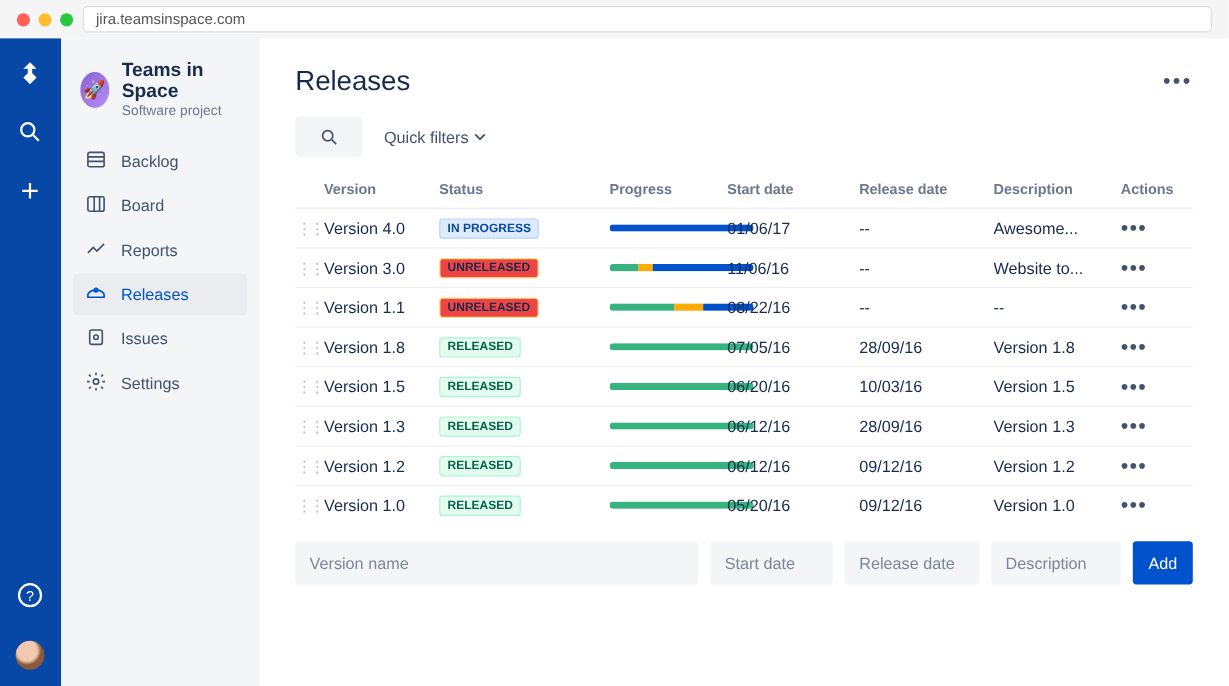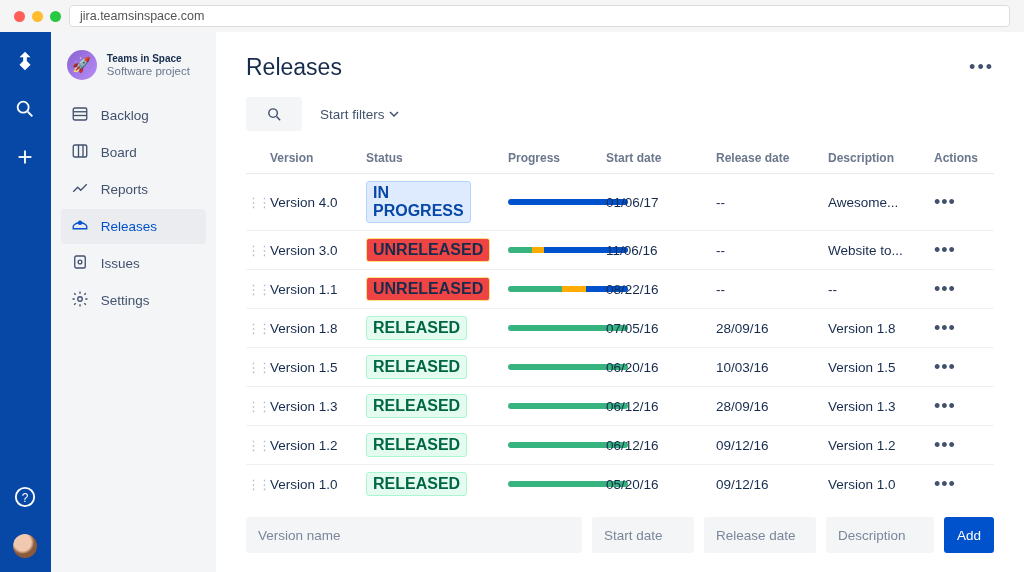--- a/index.html
+++ b/index.html
@@ -10,41 +10,41 @@
 .t-red{background:#ff5f57;} .t-yel{background:#febc2e;} .t-grn{background:#28c840;}
 .url-bar { flex:1; height:22px; background:#fff; border:1px solid #ddd; border-radius:4px; display:flex; align-items:center; padding:0 10px; font-size:12.5px; color:#555; }
 .app { display:flex; height:540px; }
 .rail { width:56px; background:#0747a6; display:flex; flex-direction:column; justify-content:space-between; align-items:center; padding:18px 0 14px; }
 .rail-top, .rail-bottom { display:flex; flex-direction:column; align-items:center; gap:22px; }
 .rail svg { width:22px; height:22px; }
 .avatar { width:24px; height:24px; border-radius:50%; background:radial-gradient(circle at 40% 35%,#f0c9b0 0 40%,#8a5a3a 55%); }
 .sidebar { width:180px; background:#f4f5f7; padding:18px 10px; }
 .proj-head { display:flex; gap:10px; align-items:center; margin-bottom:18px; padding:0 6px; }
 .proj-icon { width:30px; height:30px; border-radius:50%; background:linear-gradient(135deg,#8a63d2,#b78cf7); display:flex; align-items:center; justify-content:center; font-size:15px; }
-.proj-title { font-size:10px; font-weight:600; color:#172b4d; }
+.proj-title { font-size:16px; font-weight:600; color:#172b4d; }
 .proj-sub { font-size:11.5px; color:#6b778c; margin-top:1px; }
 .nav-item { display:flex; align-items:center; gap:12px; padding:7px 10px; font-size:13.5px; color:#42526e; border-radius:4px; cursor:pointer; margin-bottom:2px; }
 .nav-item.active { background:#ebecf0; color:#0052cc; font-weight:500; }
 .nav-item svg { width:18px; height:18px; flex-shrink:0; }
 .main { flex:1; padding:22px 30px 18px 30px; display:flex; flex-direction:column; }
 .page-head { display:flex; justify-content:space-between; align-items:center; margin-bottom:16px; }
 .page-title { font-size:23px; font-weight:500; color:#172b4d; }
 .more-dots { font-size:18px; color:#42526e; letter-spacing:2px; cursor:pointer; }
 .toolbar { display:flex; align-items:center; gap:18px; margin-bottom:12px; }
 .search-box { width:56px; height:34px; background:#f4f5f7; border-radius:4px; display:flex; align-items:center; justify-content:center; }
 .search-box svg { width:17px; height:17px; }
 .quick-filt { font-size:13.5px; color:#42526e; display:flex; align-items:center; gap:4px; cursor:pointer; }
 .table { width:100%; }
 .thead { display:flex; padding:8px 0; font-size:12px; color:#6b778c; font-weight:600; }
 .col-drag{width:24px;} .col-ver{width:96px;} .col-stat{width:102px;} .col-prog{width:138px;padding-left:40px;} .col-start{width:110px;} .col-rel{width:112px;} .col-desc{width:106px;} .col-act{width:60px;}
 .trow { display:flex; align-items:center; padding:7px 0; font-size:13.5px; color:#172b4d; border-top:1px solid #f0f0f0; }
 .trow:first-child { border-top:1px solid #eaeaea; }
 .drag-h { width:24px; color:#b3bac5; font-size:13px; display:flex; justify-content:center; cursor:grab; }
 .drag-h::before { content:"⋮⋮"; letter-spacing:-2px; }
-.badge { display:inline-block; padding:2px 6px; border-radius:3px; font-size:16px; font-weight:700; border:1px solid transparent; }
+.badge { display:inline-block; padding:2px 6px; border-radius:3px; font-size:10px; font-weight:700; border:1px solid transparent; }
 .badge.in-progress{background:#deebff;color:#0747a6;border-color:#b3d4ff;}
 .badge.unreleased{background:#ef4444;color:#172b4d;border-color:#ffe380;}
 .badge.released{background:#e3fcef;color:#006644;border-color:#abf5d1;}
 .pbar { display:flex; width:120px; height:6px; border-radius:3px; overflow:hidden; background:#e0e0e0; }
 .seg{height:100%;} .seg.g{background:#36b37e;} .seg.b{background:#0052cc;} .seg.y{background:#ffab00;}
 .desc-cell { white-space:nowrap; overflow:hidden; text-overflow:ellipsis; padding-right:8px; }
 .row-act { font-size:18px; color:#42526e; letter-spacing:1px; cursor:pointer; line-height:1; }
 .add-row { display:flex; gap:10px; margin-top:14px; }
 .add-row input { background:#f4f5f7; border:none; height:36px; padding:0 12px; font-size:13.5px; color:#42526e; border-radius:3px; }
 .add-row input::placeholder { color:#7a869a; }
@@ -158,21 +158,21 @@
       <div class="more-dots">•••</div>
     </div>
     <div class="toolbar">
       <div class="search-box">
         <svg viewBox="0 0 24 24" fill="none" stroke="#42526e" stroke-width="2">
             <circle cx="10" cy="10" r="6"></circle>
             <line x1="15" y1="15" x2="20" y2="20"></line>
           </svg>
       </div>
       <div class="quick-filt">
-        <span>Start filters</span>
+        <span>Quick filters</span>
         <svg width="10" height="10" viewBox="0 0 10 10">
             <path d="M1 3l4 4 4-4" fill="none" stroke="#42526e" stroke-width="1.5"></path>
           </svg>
       </div>
     </div>
 
     <div class="table">
       <div class="thead">
         <div class="col-drag"></div>
         <div class="col-ver">Version</div>

